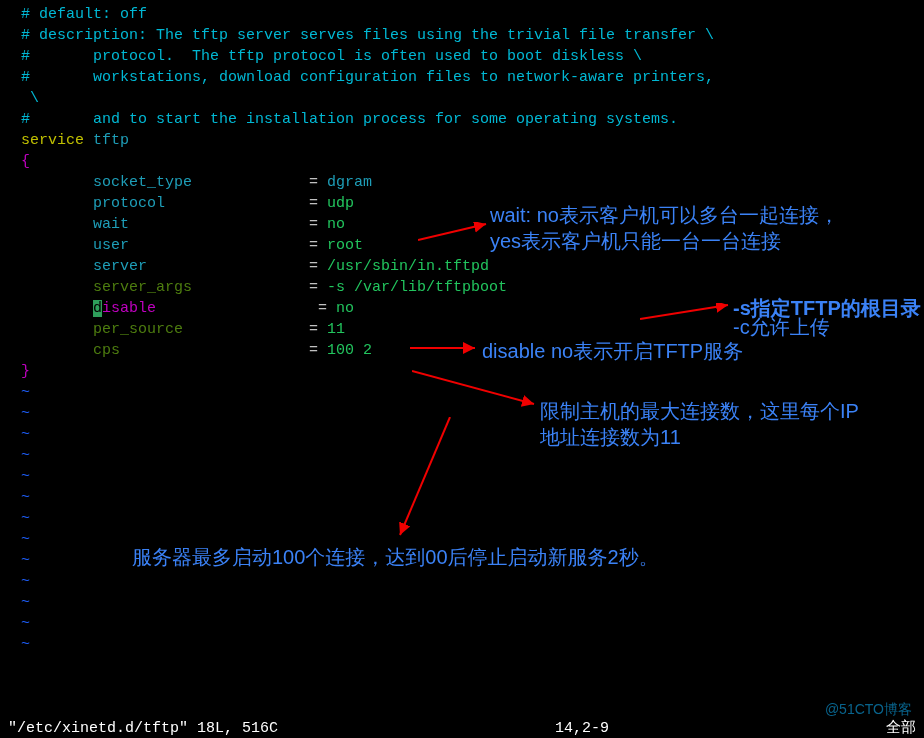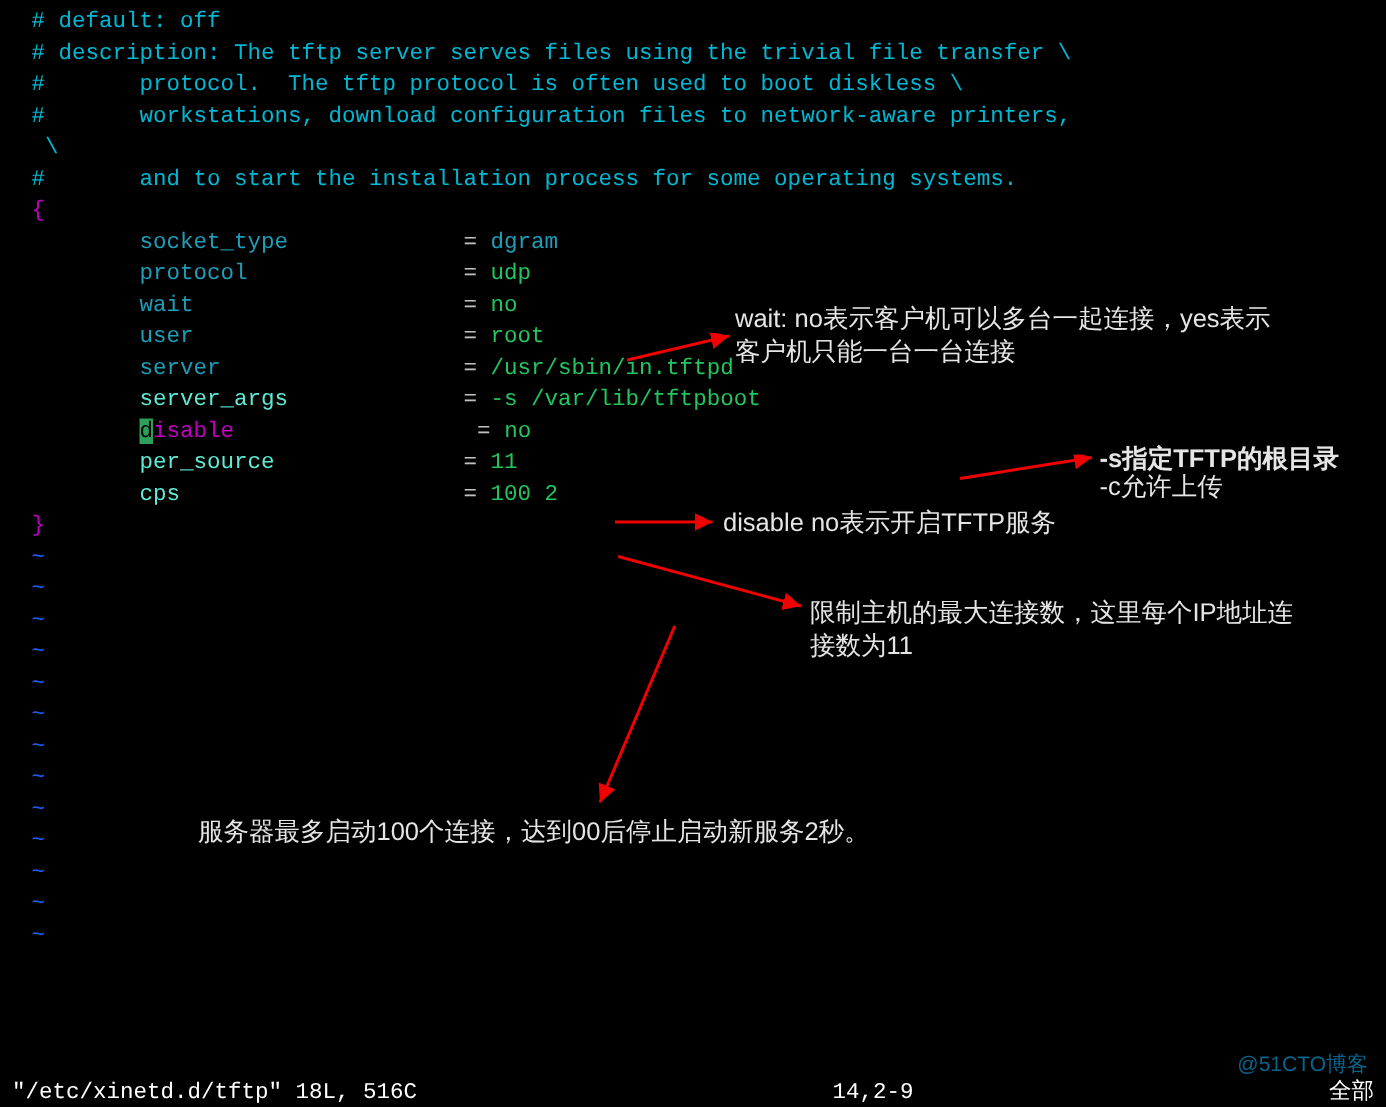--- a/index.html
+++ b/index.html
@@ -16,33 +16,33 @@
     color: #fff;
   }
   .editor {
     padding: 4px 8px;
     position: relative;
   }
   .line { white-space: pre; margin-left: 13px; }
   .cyan { color: #00b8d4; }
   .darkcyan { color: #1e9eb8; }
   .yellow { color: #c0c000; }
-  .green { color: #5eead4; }
+  .green { color: #4d7c0f; }
   .magenta { color: #c000c0; }
   .red { color: #22c55e; }
   .white { color: #c0c0c0; }
   .cursor {
     background: #2e9e5b;
     color: #000;
   }
   .tilde { color: #1e60ff; }
   .annotation {
     position: absolute;
-    color: #e5e5e5;
-    font-size: 17px;
+    color: #3b82f6;
+    font-size: 20px;
     font-family: Arial, "Microsoft YaHei", sans-serif;
     line-height: 1.3;
     pointer-events: none;
   }
   .arrow {
     position: absolute;
     pointer-events: none;
   }
   .statusbar {
     position: absolute;
@@ -74,20 +74,21 @@
 
 <div class="editor">
 
 <div class="line cyan"># default: off</div>
 <div class="line cyan"># description: The tftp server serves files using the trivial file transfer \</div>
 <div class="line cyan">#       protocol.  The tftp protocol is often used to boot diskless \</div>
 <div class="line cyan">#       workstations, download configuration files to network-aware printers,</div>
 <div class="line cyan"> \</div>
 <div class="line cyan">#       and to start the installation process for some operating systems.</div>
 
+<div class="line"><span class="yellow">service</span><span class="darkcyan"> tftp</span></div>
 
 <div class="line magenta">{</div>
 
 <div class="line"><span class="darkcyan">        socket_type            </span><span class="white"> = </span><span class="darkcyan">dgram</span></div>
 
 <div class="line"><span class="darkcyan">        protocol               </span><span class="white"> = </span><span class="red">udp</span></div>
 
 <div class="line"><span class="darkcyan">        wait                   </span><span class="white"> = </span><span class="red">no</span></div>
 
 <div class="line"><span class="darkcyan">        user                   </span><span class="white"> = </span><span class="red">root</span></div>

